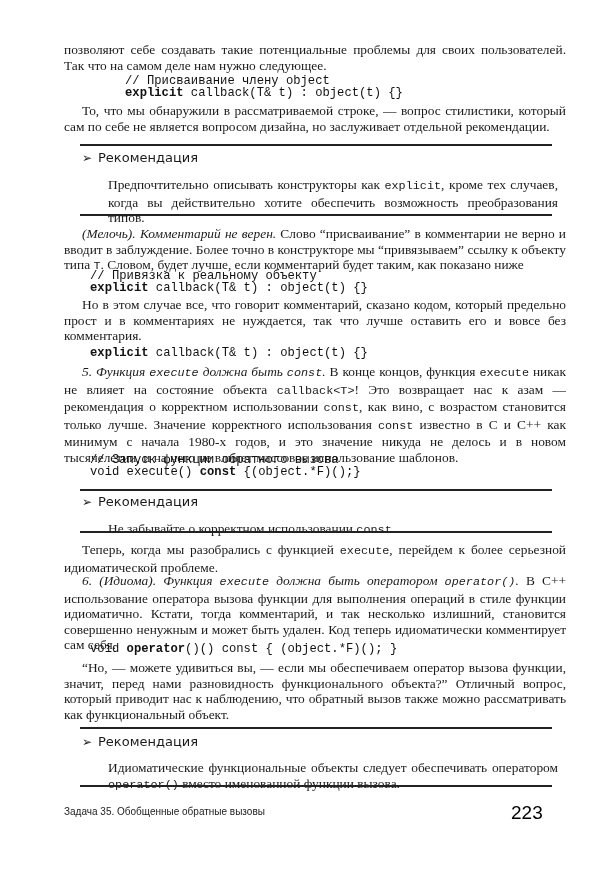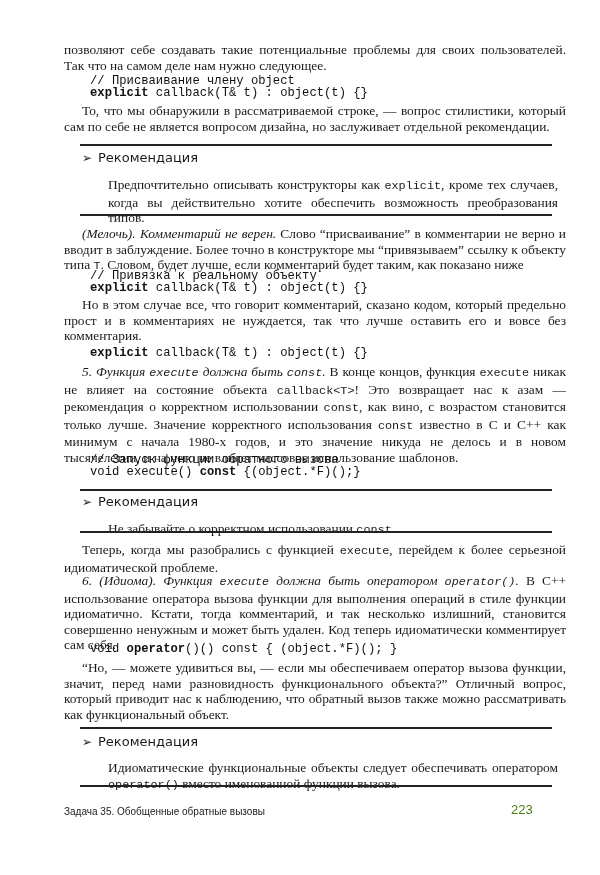--- a/index.html
+++ b/index.html
@@ -33,35 +33,35 @@
     position: absolute; left: 92px; width: 450px;
     font-family: "Liberation Serif", "DejaVu Serif", serif;
     font-size: 13.4px; line-height: 15.6px; text-align: justify; margin: 8px;
   }
   .footer-title {
     position: absolute; left: 56px; top: 806px;
     font-family: "Liberation Sans", "DejaVu Sans", sans-serif; font-size: 10px; color: #222; text-align: center;
   }
   .footer-page {
     position: absolute; left: 503px; top: 802px;
-    font-family: "Liberation Sans", "DejaVu Sans", sans-serif; font-size: 13px; color: #4d7c0f;
+    font-family: "Liberation Sans", "DejaVu Sans", sans-serif; font-size: 19px; color: #000000;
   }
   .watermark {
     position: absolute; left: 363px; top: 849px;
     font-family: "DejaVu Sans", "Liberation Sans", sans-serif; font-size: 11.5px; color: #222;
   }
 </style>
 </head>
 <body>
 
 <div class="page">
 
   <p class="p blk" style="top:42px;">позволяют себе создавать такие потенциальные проблемы для своих пользователей. Так что на самом деле нам нужно следующее.</p>
 
-  <div class="code" style="top:75px;"><span>// Присваивание члену object</span>
+  <div class="code" style="top:75px;margin-left:35px;"><span>// Присваивание члену object</span>
 <b>explicit</b><span> callback(T&amp; t) : object(t) {}</span></div>
 
   <p class="p blk ind" style="top:103px;">То, что мы обнаружили в рассматриваемой строке, — вопрос стилистики, который сам по себе не является вопросом дизайна, но заслуживает отдельной рекомендации.</p>
 
   <div class="rule" style="top:144px;"></div>
   <div class="rec-head" style="top:150px;"><span class="arrow">➢</span><span>Рекомендация</span></div>
   <p class="rec-body" style="top:169px;"><span>Предпочтительно описывать конструкторы как </span><span class="c">explicit</span><span>, кроме тех случаев, когда вы действительно хотите обеспечить возможность преобразования типов.</span></p>
   <div class="rule" style="top:214px;"></div>
 
   <p class="p blk ind" style="top:226px;"><span class="it">(Мелочь). Комментарий не верен.</span><span> Слово “присваивание” в комментарии не верно и вводит в заблуждение. Более точно в конструкторе мы “привязываем” ссылку к объекту типа </span><span class="c">T</span><span>. Словом, будет лучше, если комментарий будет таким, как показано ниже</span></p>

